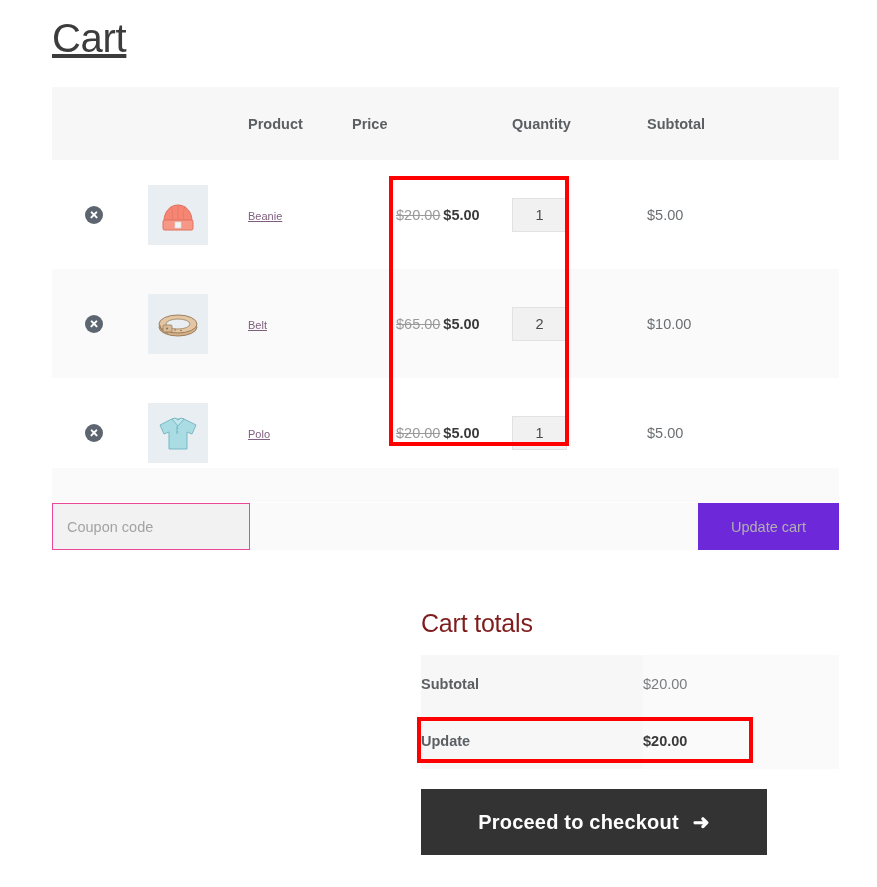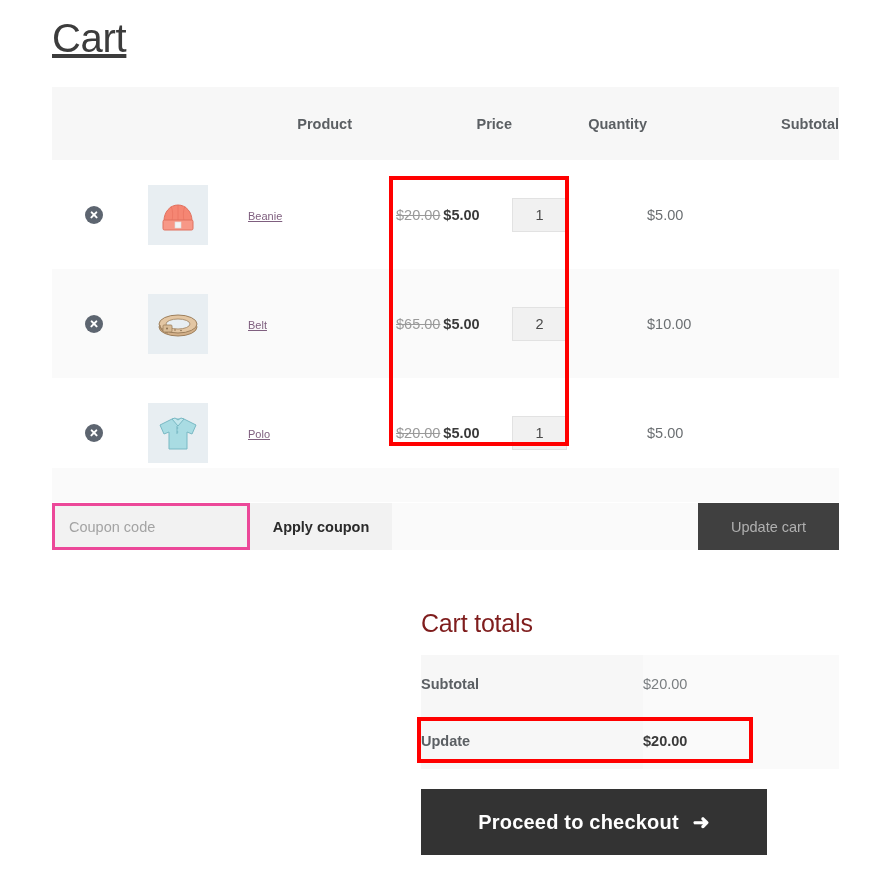--- a/index.html
+++ b/index.html
@@ -41,21 +41,21 @@
     border-collapse: collapse;
     table-layout: fixed;
   }
 
   .cart-table thead th {
     background: #f7f7f7;
     height: 73px;
     font-size: 14.5px;
     font-weight: bold;
     color: #5b5f63;
-    text-align: right;
+    text-align: left;
     vertical-align: middle;
     padding: 0;
     border: none;
   }
 
   .col-remove   { width: 96px; }
   .col-thumb    { width: 100px; }
   .col-name     { width: 104px; }
   .col-price    { width: 160px; }
   .col-qty      { width: 135px; }
@@ -164,21 +164,21 @@
     top: 503px;
     width: 787px;
     height: 47px;
     background: #fafafa;
     display: flex;
     align-items: stretch;
   }
   .coupon-input {
     width: 198px;
     background: #f2f2f2;
-    border: 3px solid #ec4899;
+    border: 1px solid #ec4899;
     padding-left: 14px;
     font-family: "Liberation Sans", sans-serif;
     font-size: 14.5px;
     color: #9a9a9a;
     outline: none;
   }
   .coupon-input::placeholder { color: #a3a3a3; }
 
   .apply-coupon-btn {
     width: 142px;
@@ -188,21 +188,21 @@
     font-size: 14.5px;
     font-weight: bold;
     color: #2b2b2b;
     cursor: pointer;
   }
 
   .coupon-spacer { flex: 1 1 auto; background: #fafafa; }
 
   .update-cart-btn {
     width: 141px;
-    background: #404040;
+    background: #6d28d9;
     border: none;
     font-family: "Liberation Sans", sans-serif;
     font-size: 14.5px;
     color: #b0b0b0;
     cursor: default;
   }
 
   
   .totals-title {
     position: absolute;
@@ -397,21 +397,20 @@
         </td>
       </tr>
 
     </tbody>
   </table>
 
   <div class="table-footer-strip"></div>
 
   <div class="coupon-bar">
     <input class="coupon-input" type="text" placeholder="Coupon code" style="">
-    <button class="apply-coupon-btn">Apply coupon</button>
     <div class="coupon-spacer"></div>
     <button class="update-cart-btn">Update cart</button>
   </div>
 
   <h2 class="totals-title">Cart totals</h2>
 
   <table class="totals-table">
     <tbody>
       <tr>
         <td class="totals-label">Subtotal</td>

